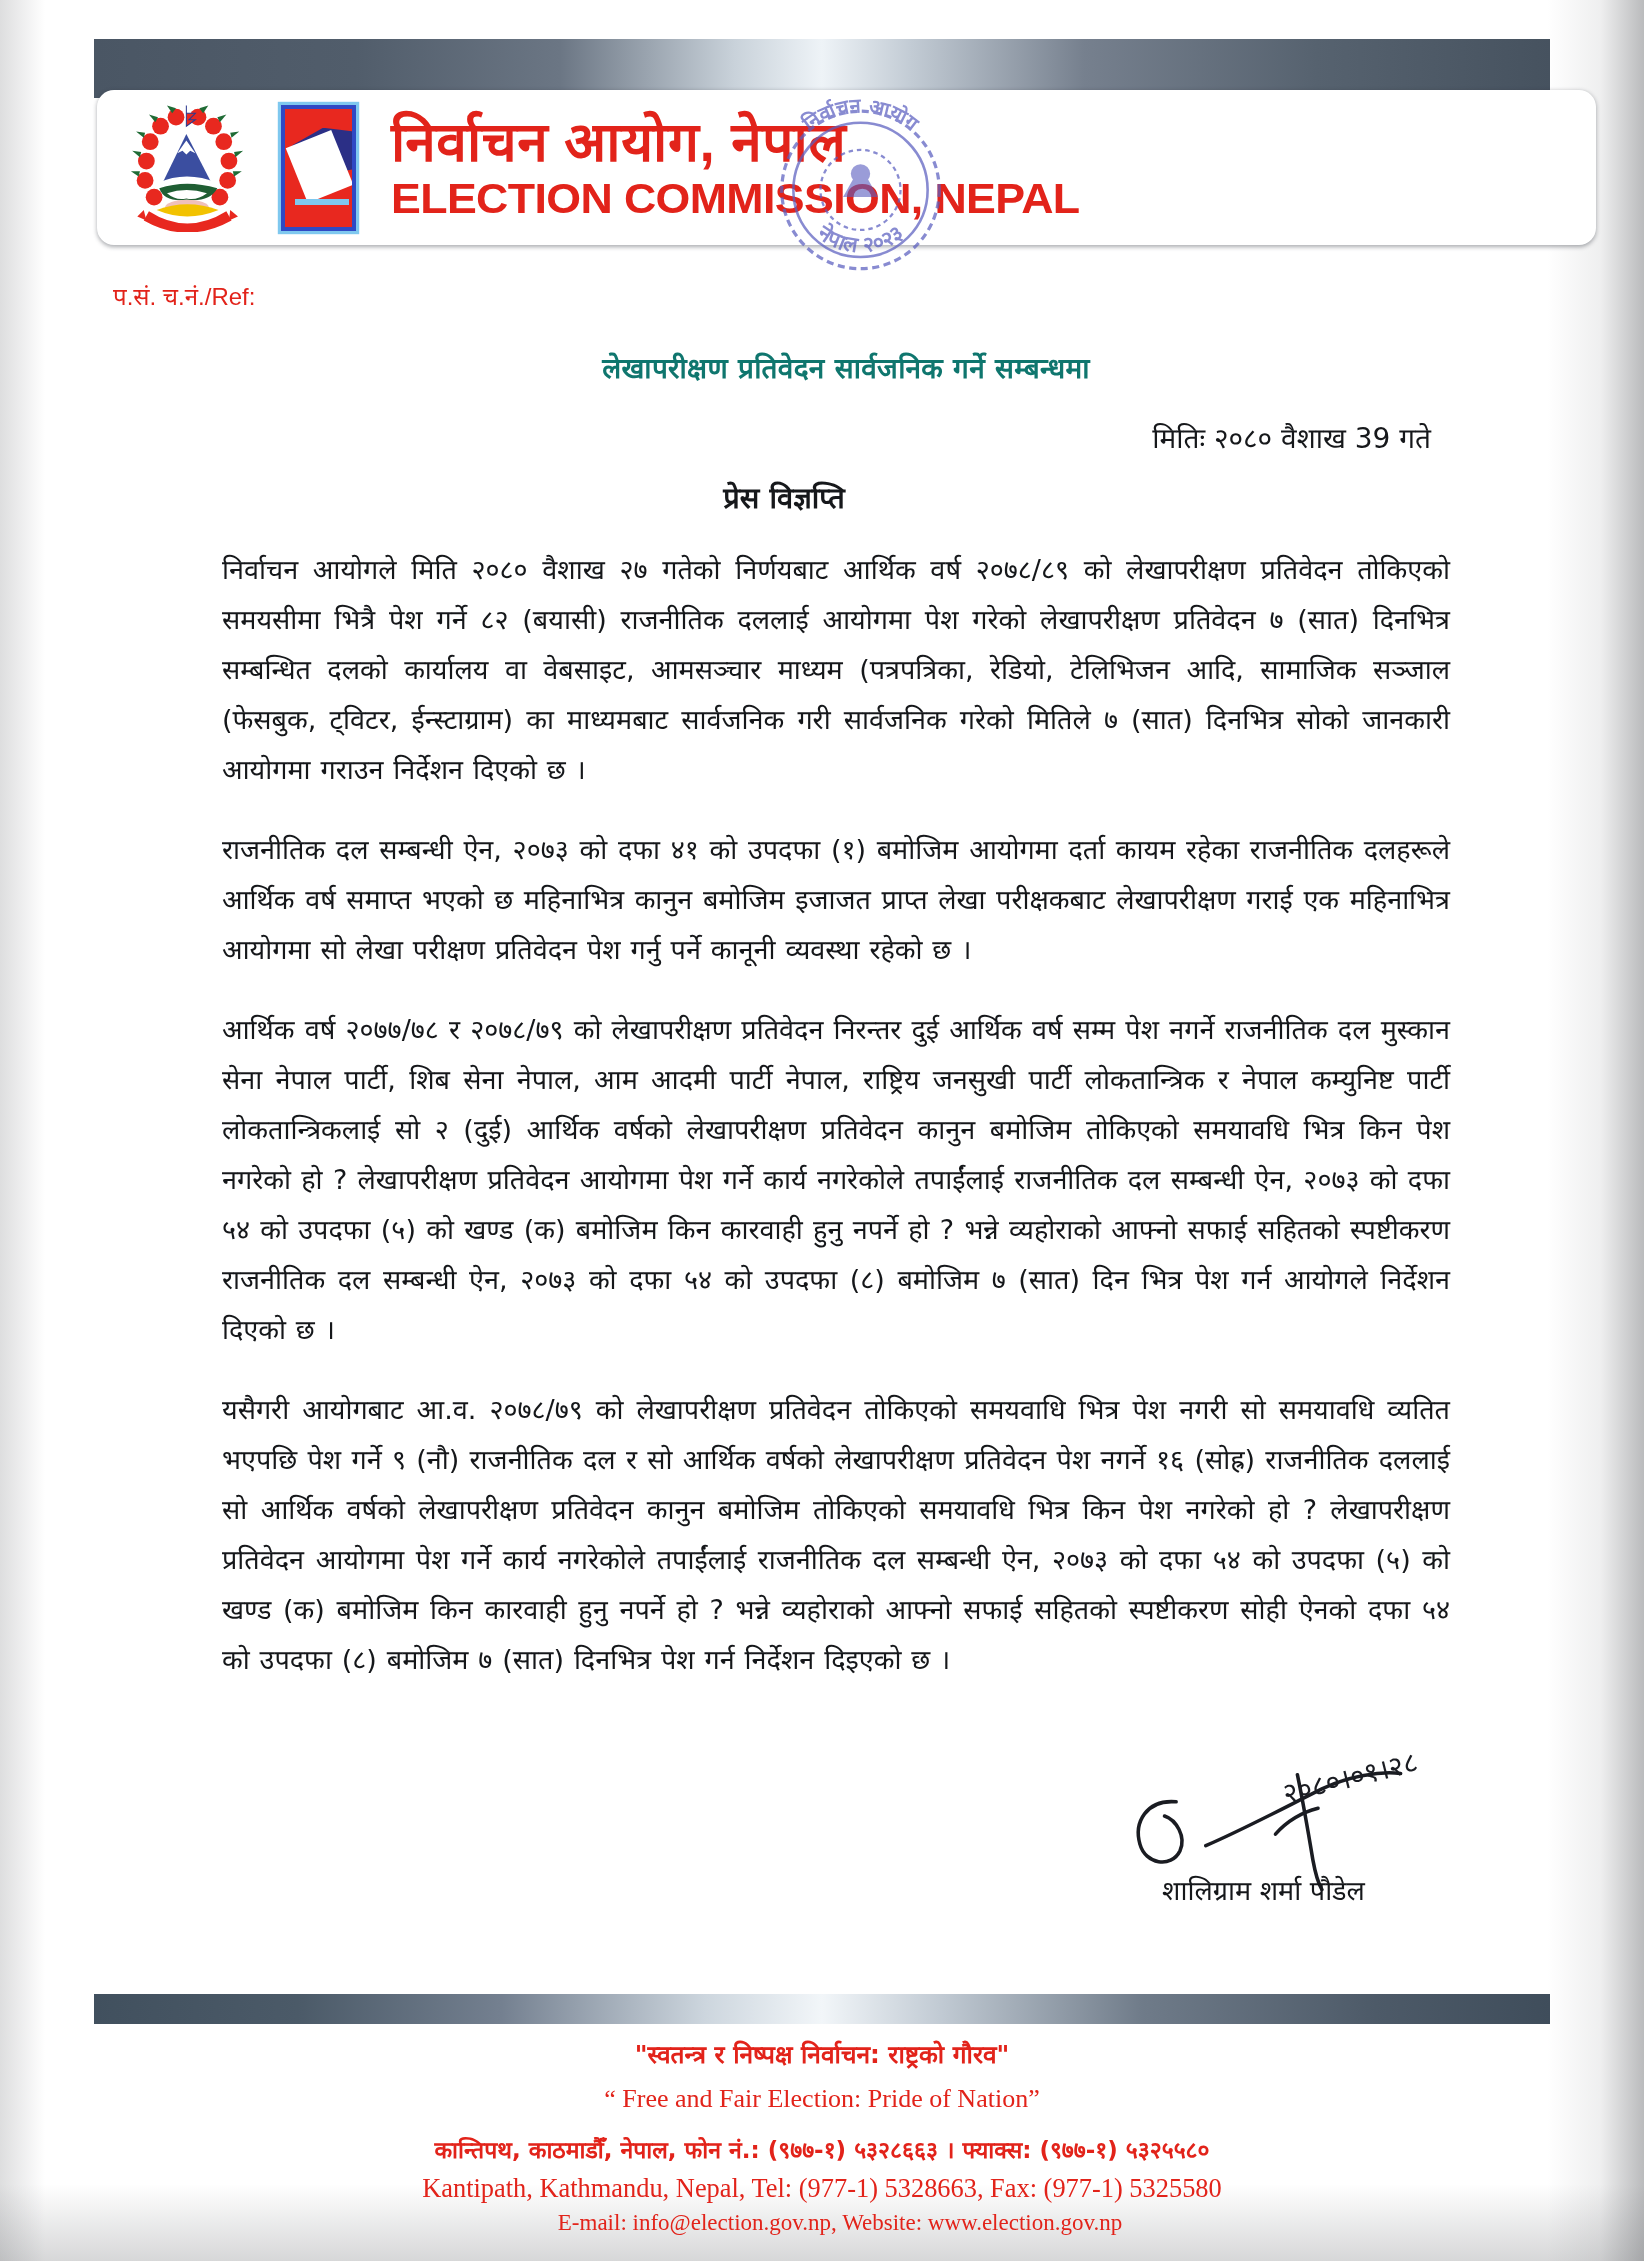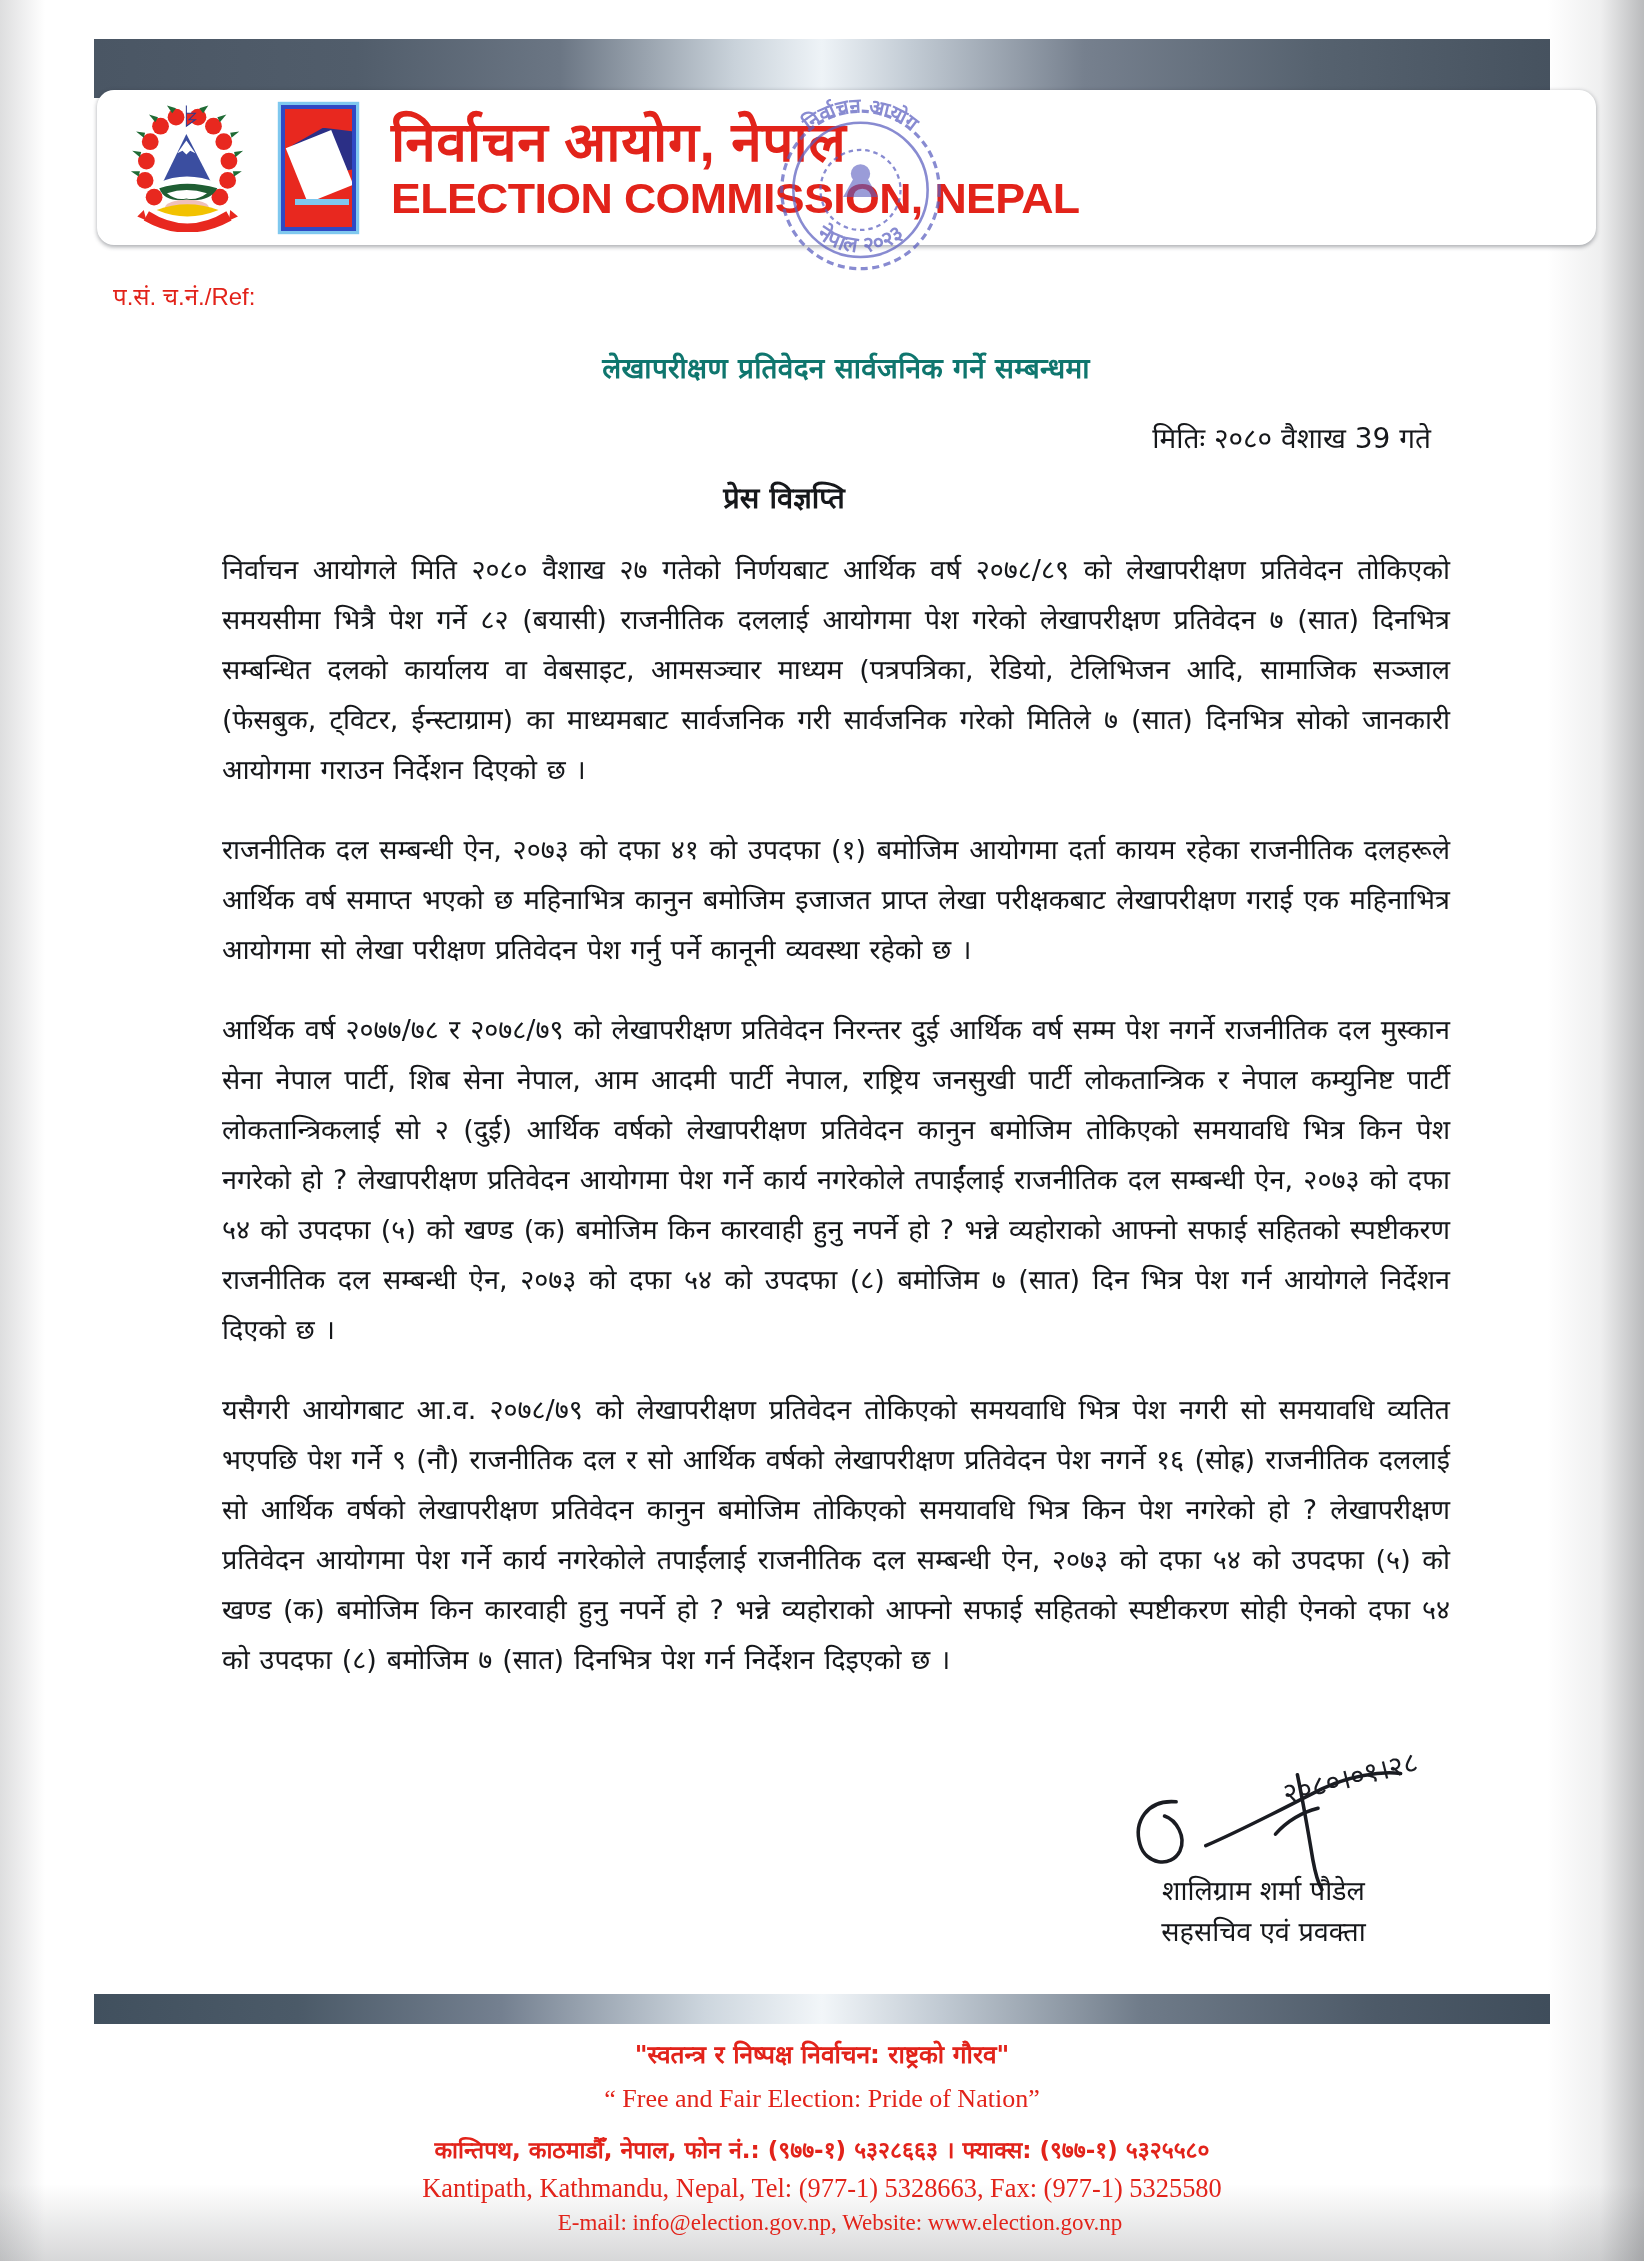--- a/index.html
+++ b/index.html
@@ -385,21 +385,20 @@
       <path d="M104 54 C 58 50, 38 86, 48 120 C 56 150, 96 158, 110 130 C 120 108, 104 82, 86 76"></path>
       <path d="M150 122 C 210 96, 270 64, 330 34 C 372 14, 420 6, 452 10"></path>
       <path d="M292 12 C 300 50, 308 96, 316 144 C 320 166, 324 180, 330 190"></path>
       <path d="M258 104 C 276 84, 300 70, 324 64"></path>
     </g>
   </svg>
   <div class="sig-date">२०८०।०१।२८</div>
 
   <div class="sig-block">
     <div>शालिग्राम शर्मा पौडेल</div>
-    <div>सहसचिव एवं प्रवक्ता</div>
   </div>
 
   <div class="footer-band"></div>
   <div class="footer">
     <div class="f-slogan-np">"स्वतन्त्र र निष्पक्ष निर्वाचन: राष्ट्रको गौरव"</div>
     <div class="f-slogan-en">“ Free and Fair Election: Pride of Nation”</div>
     <div class="f-addr-np">कान्तिपथ, काठमाडौँ, नेपाल, फोन नं.: (९७७-१) ५३२८६६३ । फ्याक्स: (९७७-१) ५३२५५८०</div>
     <div class="f-addr-en">Kantipath, Kathmandu, Nepal, Tel: (977-1) 5328663, Fax: (977-1) 5325580</div>
     <div class="f-contact">E-mail: info@election.gov.np, Website: www.election.gov.np</div>
   </div>

